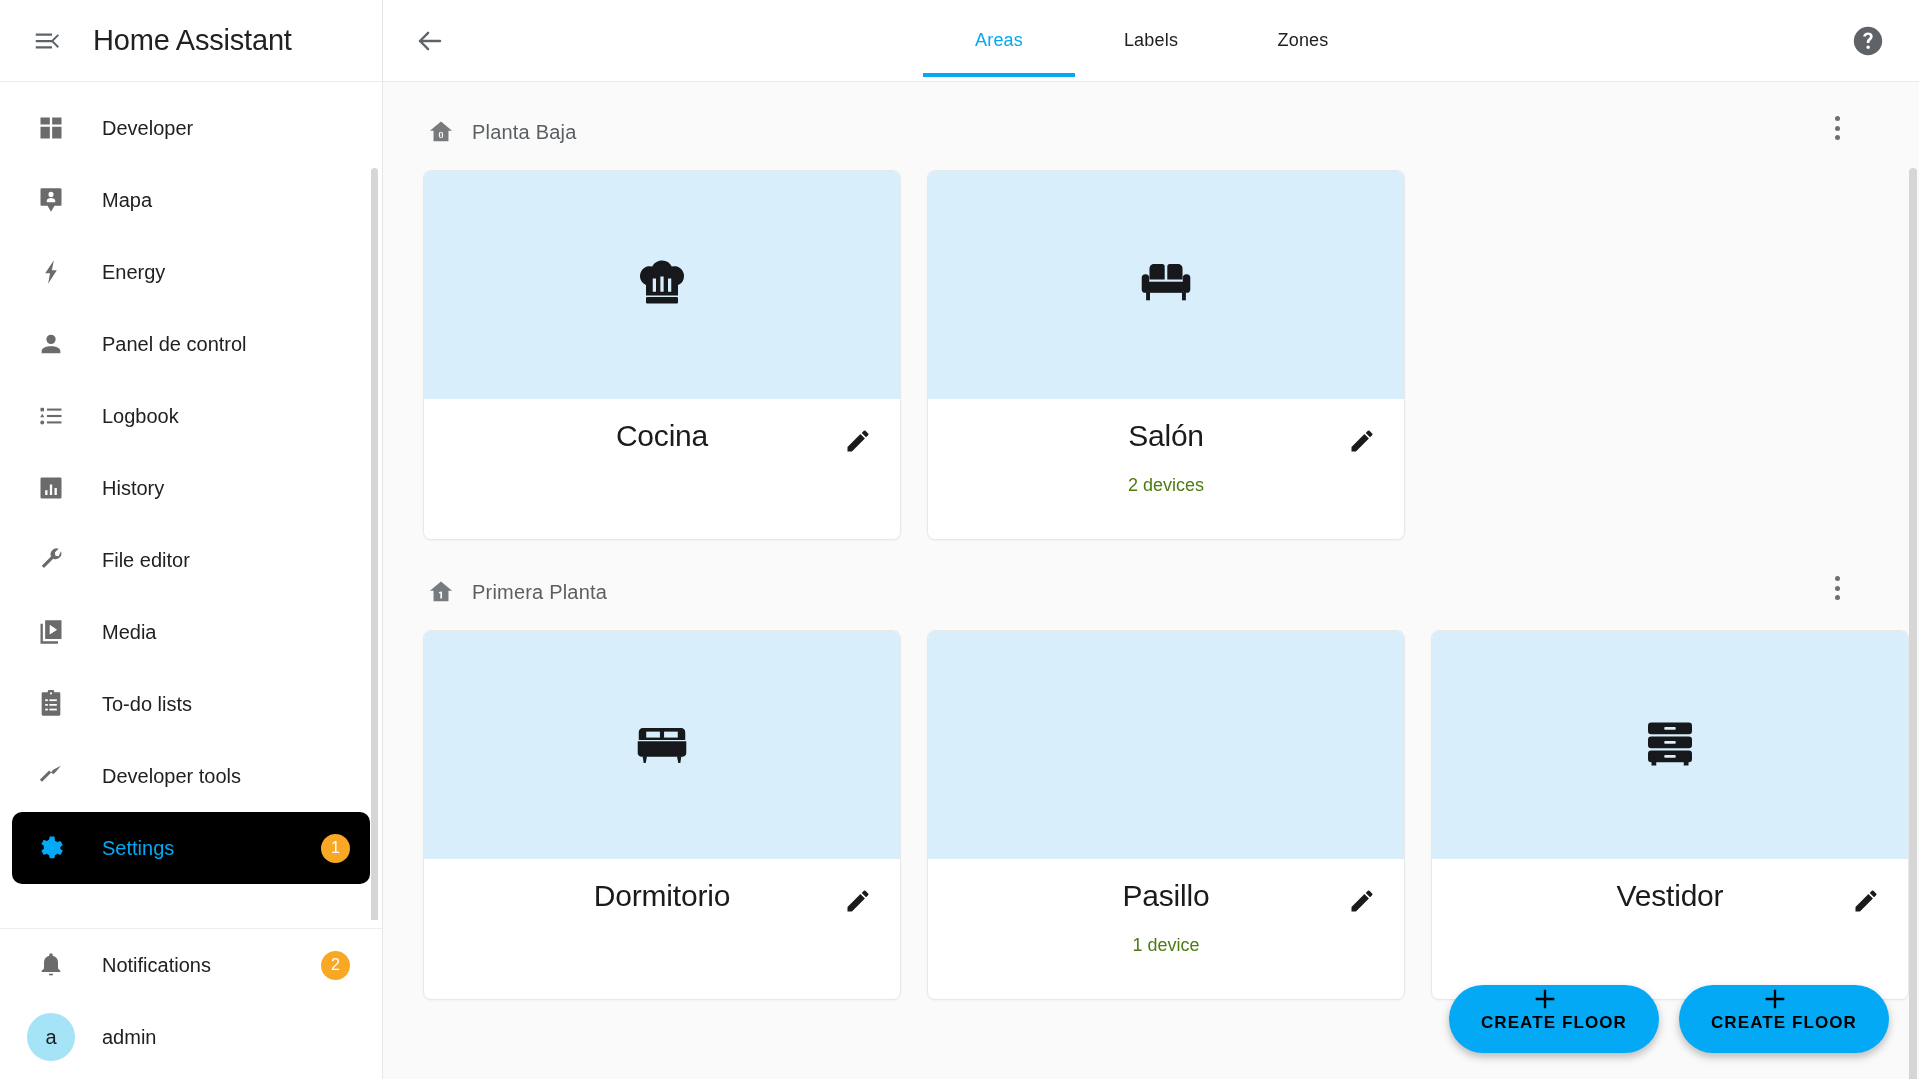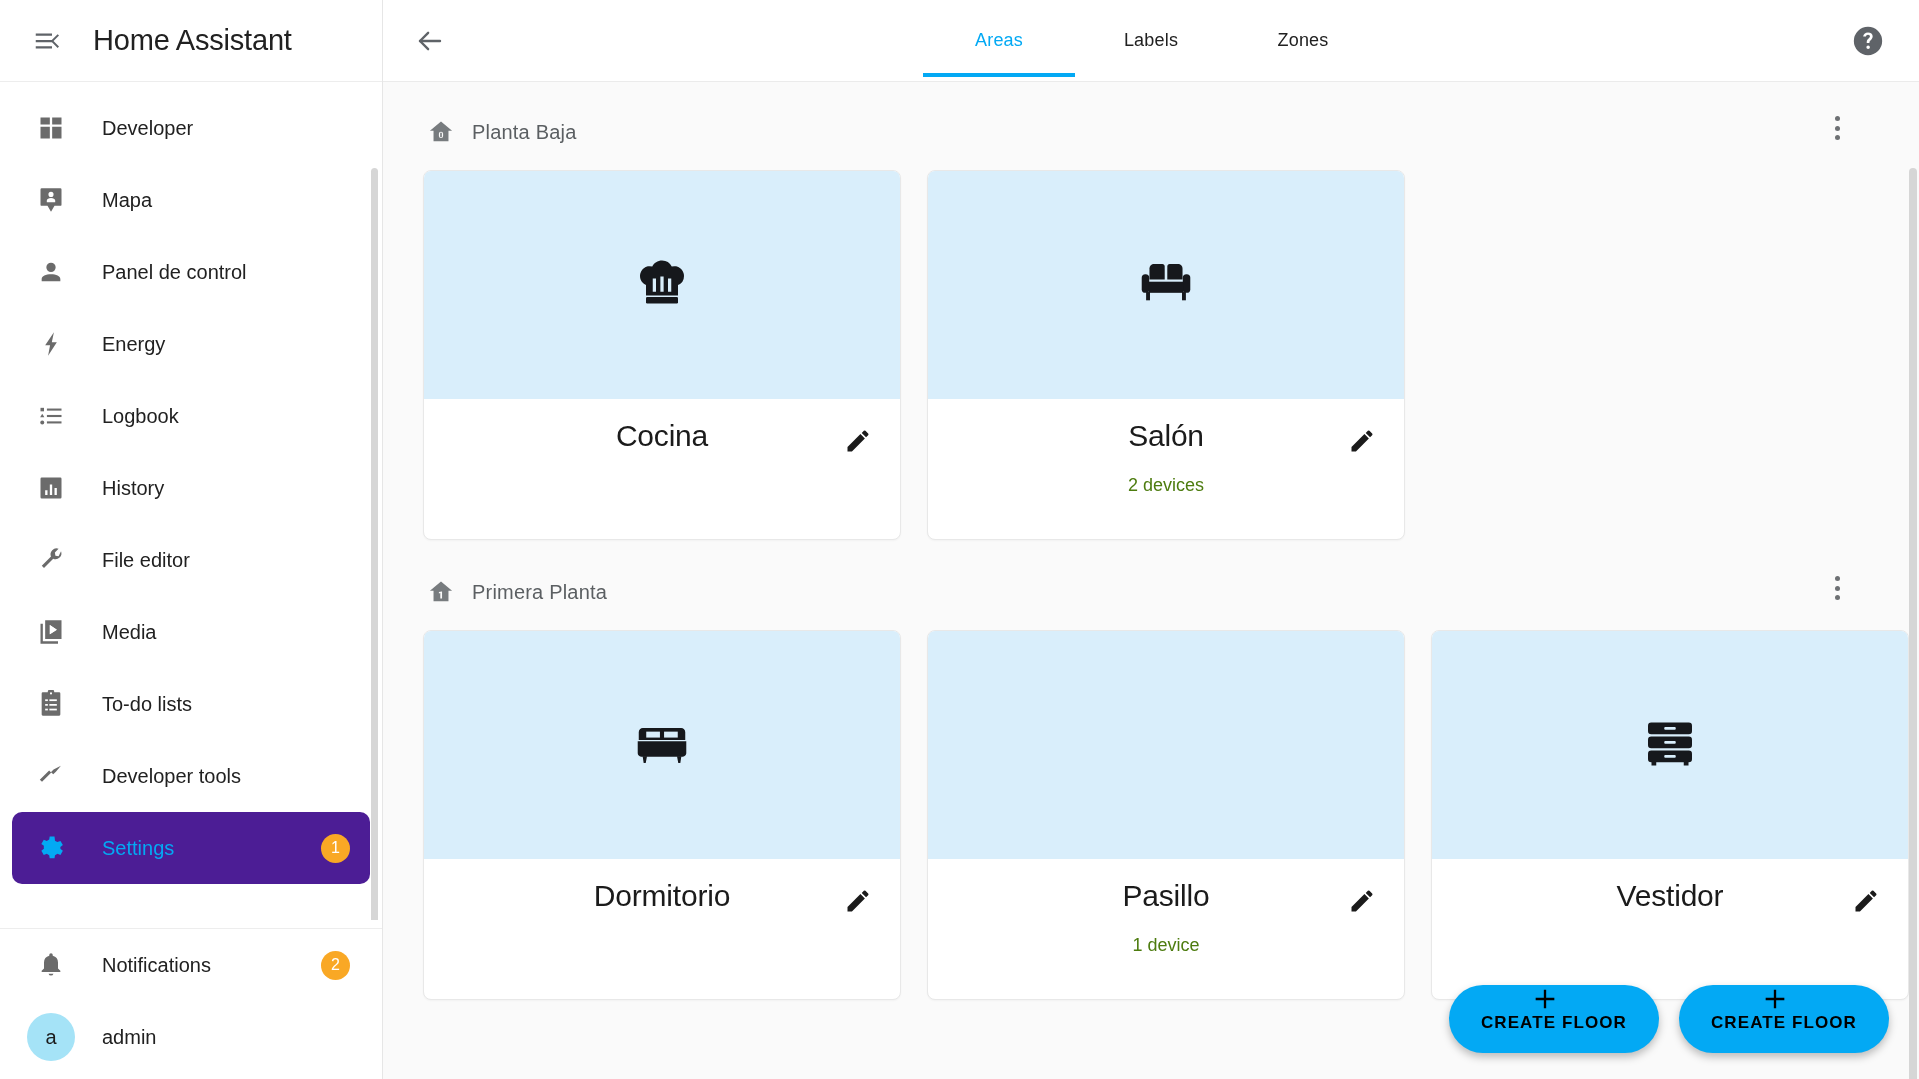--- a/index.html
+++ b/index.html
@@ -47,21 +47,21 @@
   }
   .sb-item .ic {
     width: 34px; height: 34px; flex: 0 0 34px;
     display: flex; align-items: center; justify-content: center;
     color: #6b6b6b;
   }
   .sb-item .lbl {
     font-size: 20px; color: #212121; margin-left: 34px;
     white-space: nowrap;
   }
-  .sb-item.active { background: #4c1d95; }
+  .sb-item.active { background: #000000; }
   .sb-item.active .ic { color: #03a9f4; }
   .sb-item.active .lbl { color: #03a9f4; }
   .sb-badge {
     position: absolute; right: 20px;
     min-width: 29px; height: 29px; border-radius: 50%;
     background: #f9a825; color: #ffffff;
     font-size: 16px; display: flex;
     align-items: center; justify-content: center;
     padding: 0 6px;
   }
@@ -231,33 +231,33 @@
           <svg width="28" height="28" viewBox="0 0 24 24" fill="currentColor">
               <path d="M4 2h16a1 1 0 011 1v13a1 1 0 01-1 1h-5l-3 5-3-5H4a1 1 0 01-1-1V3a1 1 0 011-1zm8 3a2.2 2.2 0 100 4.4A2.2 2.2 0 0012 5zm0 5.3c-1.9 0-3.6.95-3.6 2.1V14h7.2v-1.6c0-1.15-1.7-2.1-3.6-2.1z"></path>
             </svg>
         </span>
         <span class="lbl">Mapa</span>
       </div>
 
       <div class="sb-item">
         <span class="ic">
           <svg width="28" height="28" viewBox="0 0 24 24" fill="currentColor">
+              <path d="M14.5 2L7 13h4.2L9.5 22 17 10.5h-4.3L14.5 2z"></path>
+            </svg>
+        </span>
+        <span class="lbl">Energy</span>
+      </div>
+
+      <div class="sb-item">
+        <span class="ic">
+          <svg width="28" height="28" viewBox="0 0 24 24" fill="currentColor">
               <path d="M12 4a4 4 0 110 8 4 4 0 010-8zm0 10c4.42 0 8 1.79 8 4v2H4v-2c0-2.21 3.58-4 8-4z"></path>
             </svg>
         </span>
         <span class="lbl">Panel de control</span>
-      </div>
-
-      <div class="sb-item">
-        <span class="ic">
-          <svg width="28" height="28" viewBox="0 0 24 24" fill="currentColor">
-              <path d="M14.5 2L7 13h4.2L9.5 22 17 10.5h-4.3L14.5 2z"></path>
-            </svg>
-        </span>
-        <span class="lbl">Energy</span>
       </div>
 
       <div class="sb-item">
         <span class="ic">
           <svg width="28" height="28" viewBox="0 0 24 24" fill="currentColor">
             <rect x="3" y="5" width="3" height="3"></rect>
               <rect x="8.5" y="5.6" width="12.5" height="1.8"></rect>
             <path d="M4.5 10l1.8 3H2.7l1.8-3z"></path>
               <rect x="8.5" y="11.1" width="12.5" height="1.8"></rect>
             <circle cx="4.5" cy="17.5" r="1.7"></circle>

